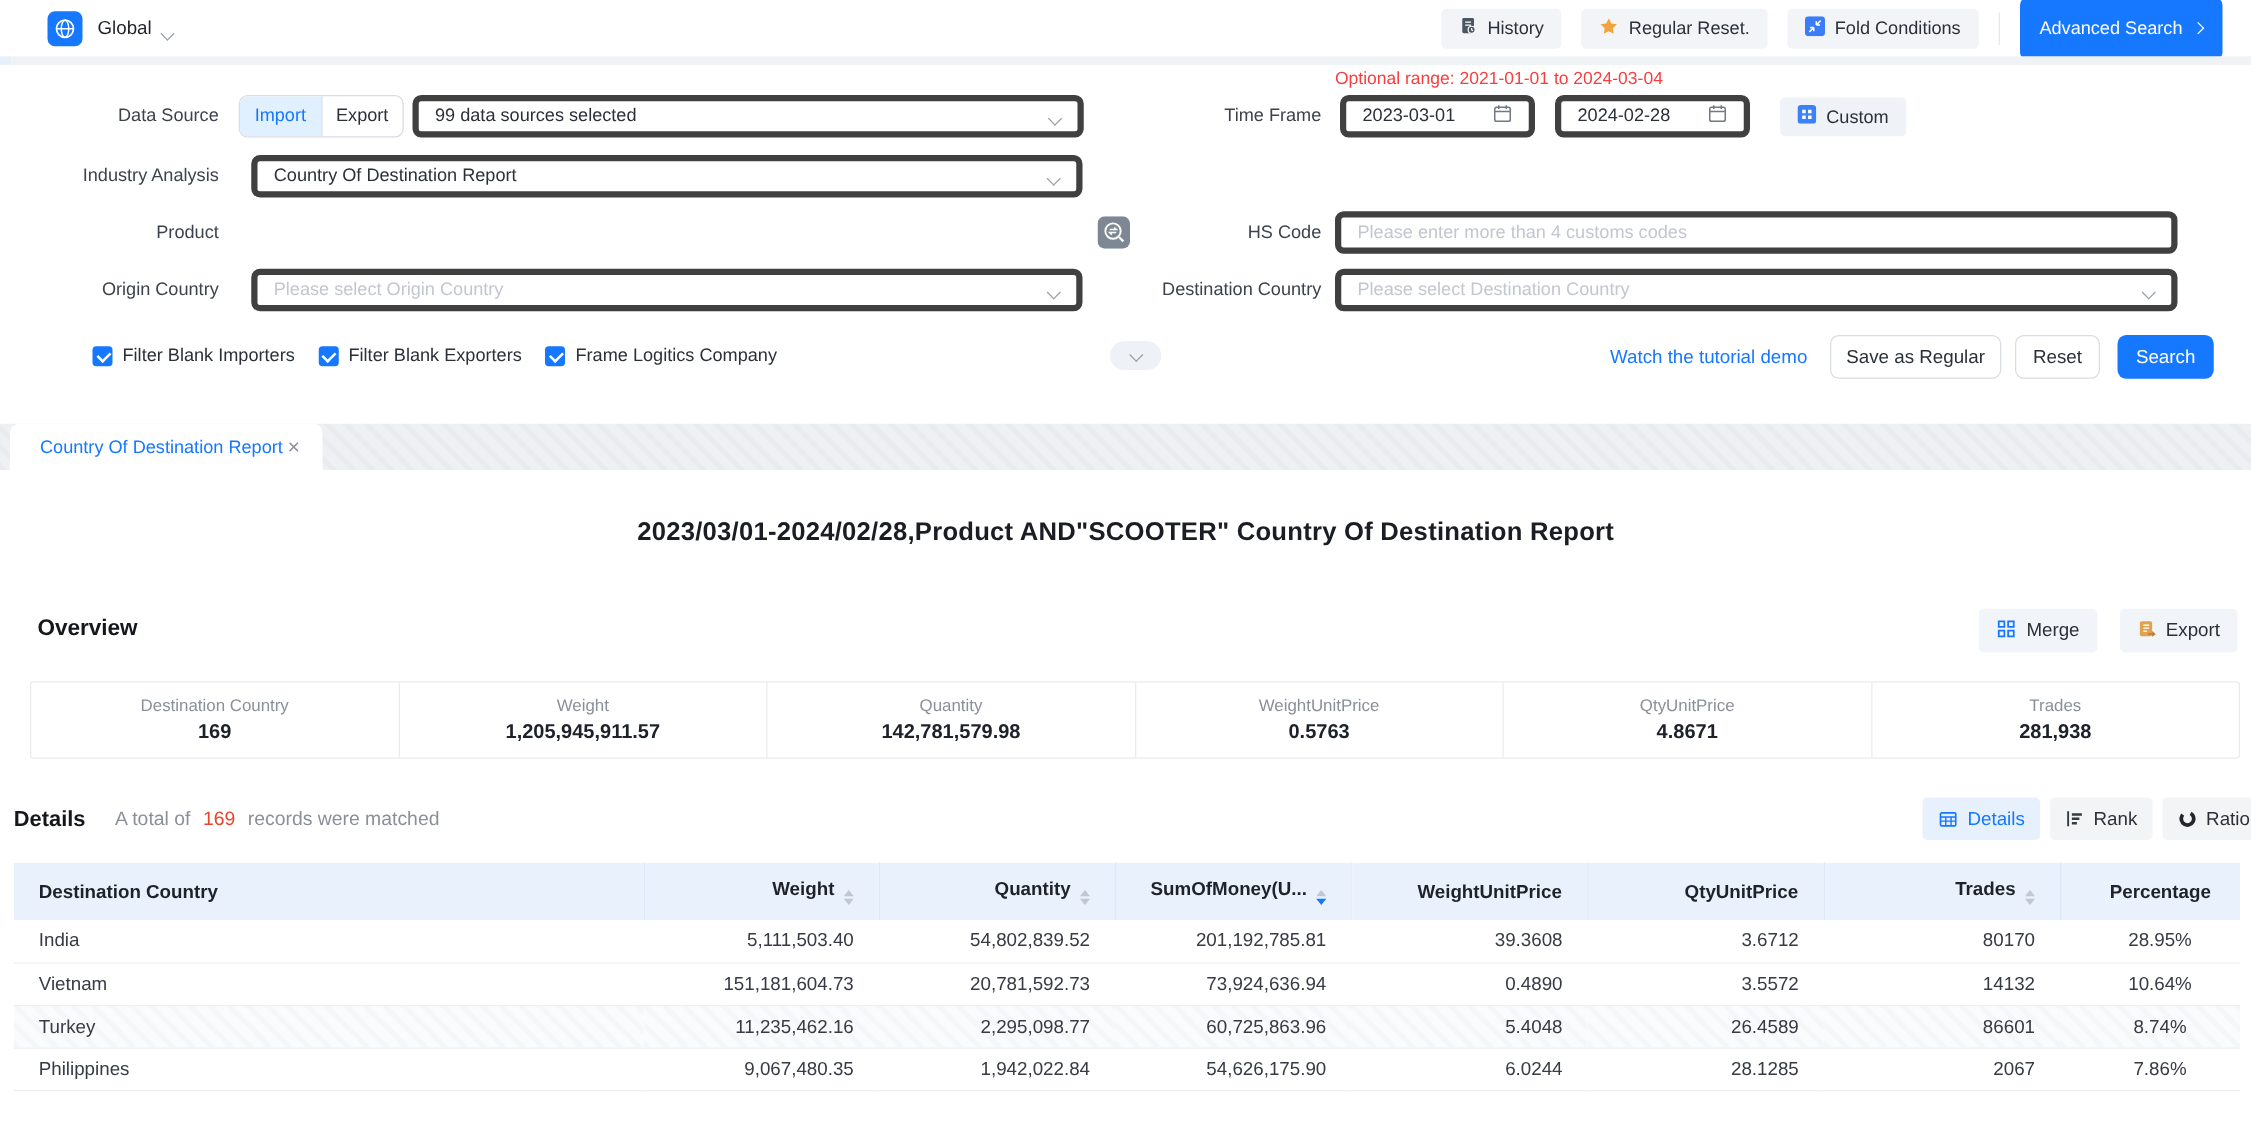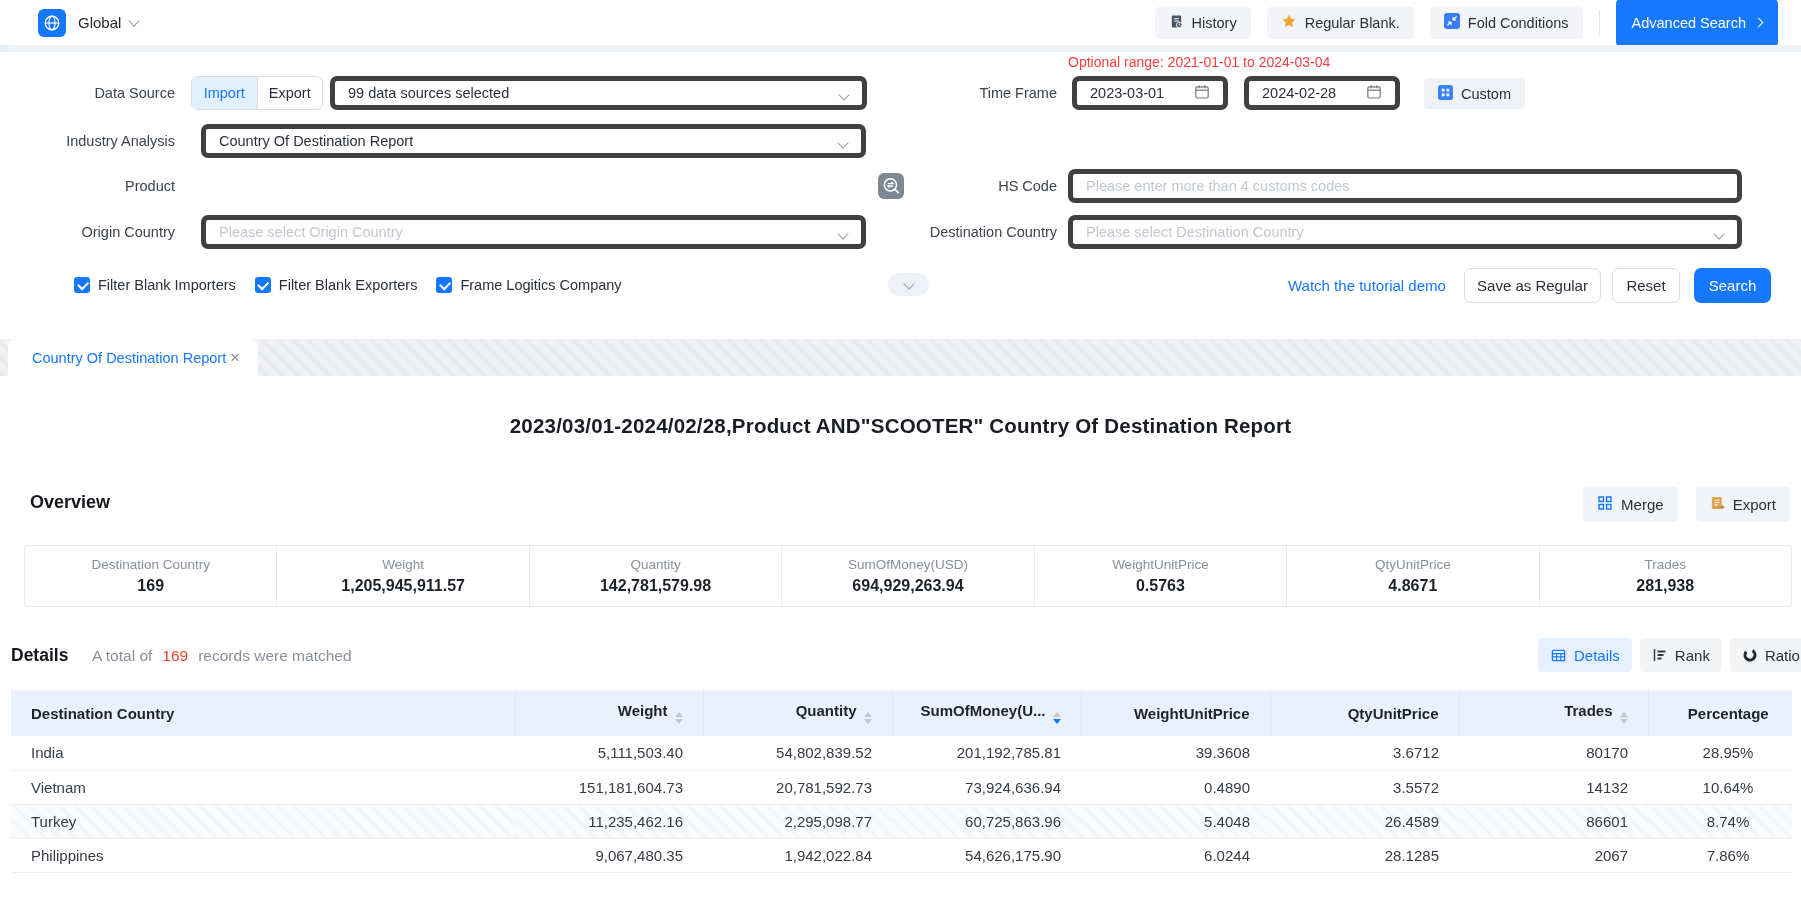--- a/index.html
+++ b/index.html
@@ -5,21 +5,21 @@
   *{box-sizing:border-box;margin:0;padding:0}
   html,body{width:1801px;height:903px}
   body{font-family:"Liberation Sans",sans-serif;background:#fff;color:#1f2329;overflow:hidden;position:relative}
   #app{position:relative;width:1801px;height:903px;background:#fff}
 
   
   #left-strip{position:absolute;left:0;top:0;width:9px;height:318px;background:#e7f0fa}
   #topbar{position:absolute;left:0;top:0;width:100%;height:45px;background:#fff;display:flex;align-items:center;justify-content:space-between;padding:0 23px 0 38px}
   .hl{display:flex;align-items:center;gap:12px}
   .globe{width:28px;height:28px;border-radius:6px;background:#1677ff;display:flex;align-items:center;justify-content:center}
-  .region{display:flex;align-items:center;gap:9px;font-size:15px;color:#1f2329;cursor:pointer}
+  .region{display:flex;align-items:flex-end;gap:9px;font-size:15px;color:#1f2329;cursor:pointer}
   .chev{display:inline-block;width:8px;height:8px;border-right:1.5px solid #98a0aa;border-bottom:1.5px solid #98a0aa;transform:rotate(45deg);margin-top:-4px}
   .hr{display:flex;align-items:center;gap:16px}
   .soft-btn{height:32px;background:#f2f4f8;border:none;border-radius:4px;padding:0 14px;font-size:14.5px;color:#2b3038;display:flex;align-items:center;gap:8px;font-family:inherit;cursor:pointer;white-space:nowrap}
   .vdiv{width:1px;height:26px;background:#e4e7eb}
   .primary-btn{height:50px;background:#1677ff;color:#fff;border:none;border-radius:6px;padding:0 16px;font-size:14.5px;display:flex;align-items:center;gap:9px;font-family:inherit;cursor:pointer}
   .chev-r{display:inline-block;width:7px;height:7px;border-top:1.7px solid #fff;border-right:1.7px solid #fff;transform:rotate(45deg)}
   #hband{position:absolute;left:9px;top:45px;width:1792px;height:7px;background:#f0f3f6}
 
   
   #form{position:absolute;left:0;top:52px;width:100%;height:287px;background:#fff}
@@ -117,21 +117,21 @@
               <path d="M5.5 5h5M5.5 7.5h5" stroke="#fff" stroke-width="1.1"></path>
               <circle cx="11" cy="11.5" r="3" fill="#4b5563" stroke="#fff" stroke-width="1"></circle>
               <path d="M11 10v1.6l1.2.7" stroke="#fff" stroke-width="1" fill="none"></path>
             </svg></span>
         <span>History</span>
       </button>
       <button class="soft-btn">
         <span><svg width="16" height="16" viewBox="0 0 16 16">
               <path fill="#f2a43a" d="M8 1.6l2 4.1 4.5.65-3.25 3.17.77 4.48L8 11.9 3.98 14l.77-4.48L1.5 6.35 6 5.7z"></path>
             </svg></span>
-        <span>Regular Blank.</span>
+        <span>Regular Reset.</span>
       </button>
       <button class="soft-btn">
         <span><svg width="16" height="16" viewBox="0 0 16 16">
               <rect width="16" height="16" rx="3" fill="#3b7df8"></rect>
               <path d="M7 9L3.5 12.5M7 9H4M7 9v3M9 7l3.5-3.5M9 7h3M9 7V4" stroke="#fff" stroke-width="1.2" fill="none"></path>
             </svg></span>
         <span>Fold Conditions</span>
       </button>
       <span class="vdiv"></span>
       <button class="primary-btn">
@@ -264,24 +264,20 @@
         <div class="stat-label">Destination Country</div>
         <div class="stat-value">169</div>
       </div>
       <div class="stat">
         <div class="stat-label">Weight</div>
         <div class="stat-value">1,205,945,911.57</div>
       </div>
       <div class="stat">
         <div class="stat-label">Quantity</div>
         <div class="stat-value">142,781,579.98</div>
-      </div>
-      <div class="stat">
-        <div class="stat-label">SumOfMoney(USD)</div>
-        <div class="stat-value">694,929,263.94</div>
       </div>
       <div class="stat">
         <div class="stat-label">WeightUnitPrice</div>
         <div class="stat-value">0.5763</div>
       </div>
       <div class="stat">
         <div class="stat-label">QtyUnitPrice</div>
         <div class="stat-value">4.8671</div>
       </div>
       <div class="stat">

